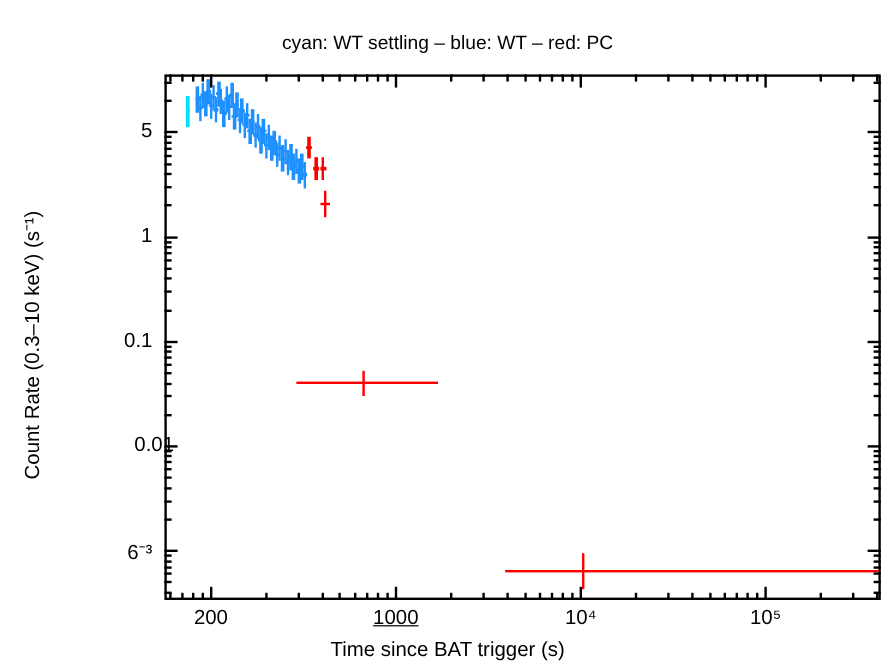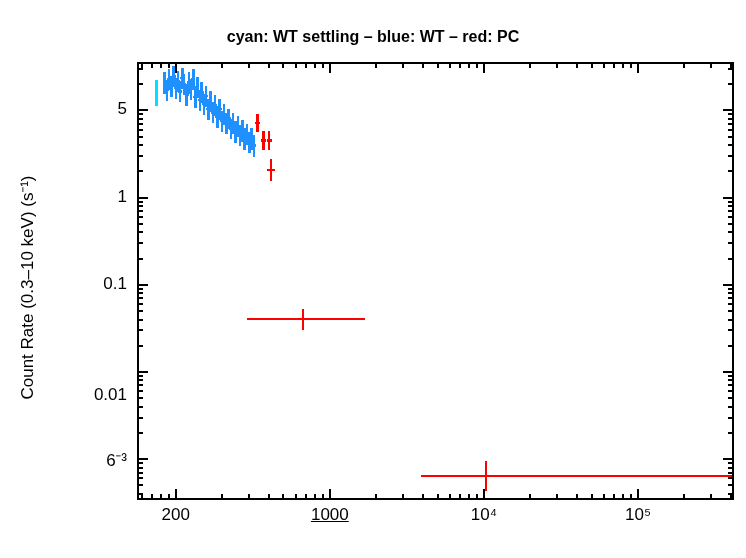--- a/index.html
+++ b/index.html
@@ -2,21 +2,21 @@
 <html><head>
 <meta charset="utf-8">
 <style>
   html,body{margin:0;padding:0;background:#ffffff;}
   body{width:746px;height:558px;position:relative;overflow:hidden;
        font-family:"Liberation Sans", sans-serif;color:#000;}
   #stage{position:absolute;left:0;top:0;width:746px;height:558px;}
 
   .ttl{position:absolute;text-align:center;white-space:nowrap;}
   #title{left:0;top:8px;width:746px;font-size:14.5px;}
-  #subtitle{left:0;top:28px;width:746px;font-size:16px;font-weight:bold;}
+  #subtitle{left:0;top:28px;width:746px;font-size:16px;}
 
   
   #frame{position:absolute;left:137px;top:62px;width:597px;height:438px;
          border:2.5px solid #000;box-sizing:border-box;background:#fff;}
   #clip{position:absolute;left:0;top:0;width:100%;height:100%;overflow:hidden;}
 
   .tick{position:absolute;background:#000;}
   .tx{width:2px;}        
   .ty{height:2px;}       
 
@@ -401,19 +401,20 @@
       <div class="tick ty" style="left: 728px; top: 67.902px; width: 6px;"></div>
     </div>
   <div id="lablayer">
       <div class="lab xlab" style="left: 115.795px; width: 120px;">200</div>
       <div class="lab xlab" style="left: 269.857px; width: 120px; text-decoration: underline;">1000</div>
       <div class="lab xlab" style="left: 423.919px; width: 120px;">10⁴</div>
       <div class="lab xlab" style="left: 577.981px; width: 120px;">10⁵</div>
       <div class="lab ylab" style="left: 9px; width: 118px; top: 99.4914px;">5</div>
       <div class="lab ylab" style="left: 9px; width: 118px; top: 186.659px;">1</div>
       <div class="lab ylab" style="left: 9px; width: 118px; top: 273.826px;">0.1</div>
-      <div class="lab ylab" style="left: 9px; width: 118px; top: 360.993px; margin-top: 24px;">0.01</div>
+      <div class="lab ylab" style="left: 27px; width: 118px; top: 360.993px;">0.01</div>
       <div class="lab ylab" style="left: 9px; width: 118px; top: 448.16px;">6⁻³</div>
     </div>
 
+  <div id="xtitle">Time since BAT trigger (s)</div>
   <div id="ytitle">Count Rate (0.3–10 keV) (s⁻¹)</div>
 
 </div>
 
 </body></html>

